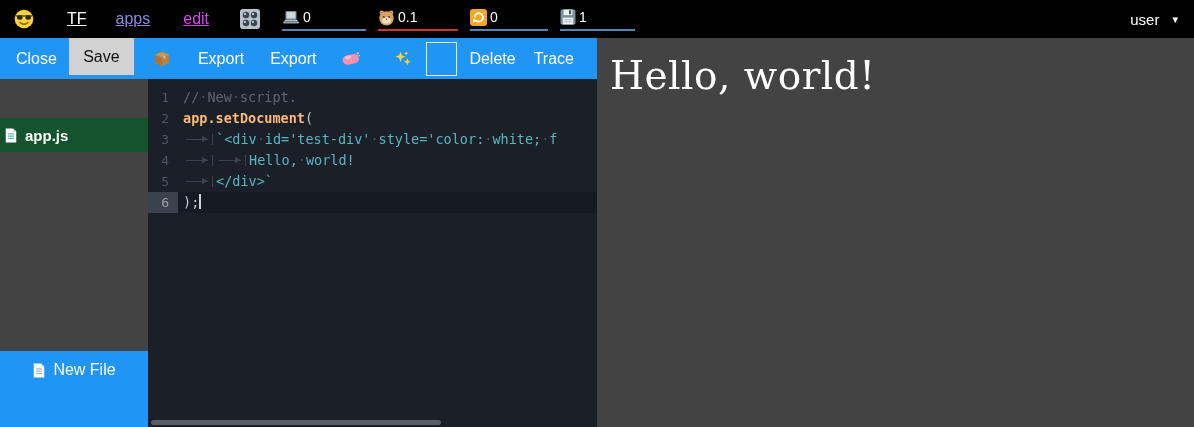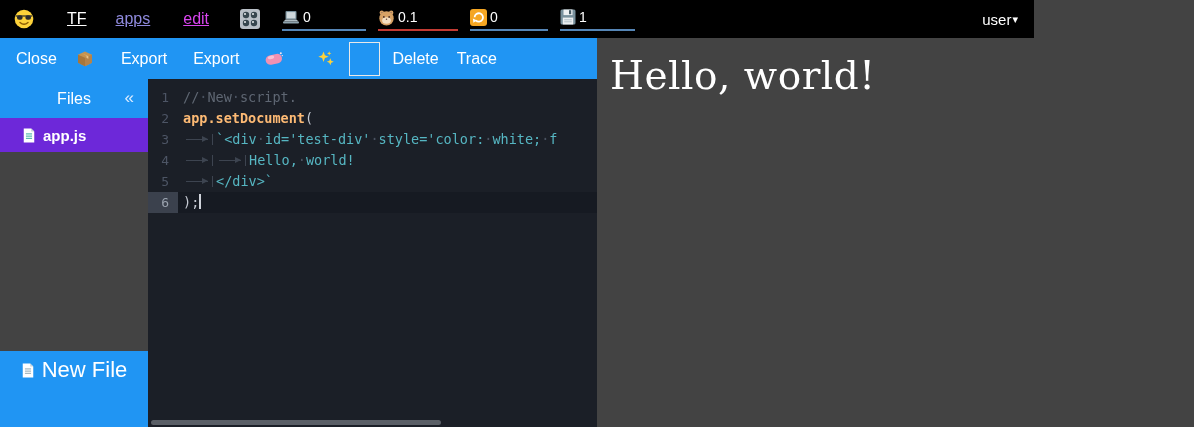--- a/index.html
+++ b/index.html
@@ -1,35 +1,35 @@
 <!DOCTYPE html>
 <html><head>
 <meta charset="utf-8">
 <style>
   * { box-sizing: border-box; margin: 0; padding: 0; }
   html,body { width:1194px; height:427px; overflow:hidden; }
   body { font-family:"Liberation Sans", sans-serif; background:#434343; position:relative; }
   .stage { position:absolute; inset:0; width:1194px; height:427px; }
 
   
-  .topbar { position:absolute; left:0; top:0; width:1034px; height:38px; background:#000;
+  .topbar { position:absolute; left:0; top:0; width:1194px; height:38px; background:#000;
             display:flex; align-items:center; color:#fff; }
   .brand { margin-left:14px; display:flex; align-items:center; }
   .nav-link { text-decoration:underline; font-size:16px; cursor:pointer; }
   .lnk-tf   { color:#ffffff; margin-left:33px; }
   .lnk-apps { color:#8f8add; margin-left:29px; }
   .lnk-edit { color:#d946ef; margin-left:33px; }
   .knobs { margin-left:30px; display:flex; align-items:center; }
   .stats { display:flex; align-items:flex-end; margin-left:21px; gap:12px; }
   .stat { display:flex; align-items:center; gap:3px; height:24px; padding-bottom:2px; }
   .stat .val { color:#fff; font-size:14px; }
   .u-blue { border-bottom:2px solid #5585b5; }
   .u-red  { border-bottom:2px solid #c23b33; }
   .stat-cpu { width:84px; } .stat-ham { width:80px; } .stat-ref { width:78px; } .stat-sav { width:75px; }
-  .user-menu { margin-left:auto; margin-right:16px; font-size:15px; color:#fff; cursor:pointer; display:flex; align-items:center; gap:1px; }
+  .user-menu { margin-left:auto; margin-right:16px; font-size:15px; color:#fff; cursor:pointer; display:flex; align-items:center; gap:13px; }
   .caret { font-size:11px; }
 
   
   .toolbar { position:absolute; left:0; top:38px; width:597px; height:41px; background:#2095f3;
              display:flex; align-items:center; color:#fff; font-size:16px; }
   .tb-btn { cursor:pointer; background:none; border:none; color:#fff; font-size:16px; font-family:inherit;text-align:center; }
   .tb-close { margin-left:16px; }
   .tb-save { margin-left:12px; background:#d2d2d2; color:#111; height:37px; width:65px;
              align-self:flex-start; }
   .tb-ico { margin-left:0; display:flex; align-items:center; cursor:pointer; background:none; border:none; }
@@ -42,26 +42,26 @@
               border:1px solid #e9e9e9; color:#fff; font-size:14px; padding:0 4px; }
   .tb-delete { margin-left:12px; }
   .tb-trace { margin-left:18px; }
 
   
   .leftcol { position:absolute; left:0; top:79px; width:148px; height:348px; background:#434343; }
   .files-header { position:absolute; left:0; top:0; width:148px; height:39px; background:#2095f3;
                   display:flex; align-items:center; justify-content:center; color:#fff; font-size:16px; }
   .collapse { position:absolute; right:14px; top:50%; transform:translateY(-54%);
               color:#dcecff; font-size:17px; cursor:pointer; }
-  .file-row { position:absolute; left:0; top:39px; width:148px; height:34px; background:#6d28d9;
-              display:flex; align-items:center; padding-left:22px; gap:7px; cursor:pointer; }
+  .file-row { position:absolute; left:0; top:39px; width:148px; height:34px; background:#14532d;
+              display:flex; align-items:center; padding-left:4px; gap:7px; cursor:pointer; }
   .file-row .fname { color:#fff; font-size:15px; font-weight:bold; }
   .file-actions { position:absolute; left:0; bottom:0; width:148px; height:76px; background:#2095f3; }
   .action-row { height:38px; display:flex; align-items:center; justify-content:center; gap:7px;
-                color:#fff; font-size:22px; cursor:pointer; }
+                color:#fff; font-size:16px; cursor:pointer; }
 
   
   .editor { position:absolute; left:148px; top:79px; width:449px; height:348px; background:#1b1f27;
             overflow:hidden; font-family:"DejaVu Sans Mono", monospace; font-size:13.5px; }
   .lines { padding-top:8px; }
   .line { display:flex; height:21px; line-height:21px; white-space:pre; }
   .line.active { background:#161a22; }
   .gut { width:30px; flex:0 0 30px; text-align:right; padding-right:9px; color:#4d5565; font-size:13px; }
   .gut.gact { background:#3b414d; color:#9ba3af; }
   .code { flex:1; padding-left:5px; overflow:hidden; }
@@ -171,20 +171,21 @@
     </div>
 
     <div class="user-menu">
       <span>user</span>
         <span class="caret">▾</span>
     </div>
   </div>
 
   <div class="toolbar">
     <button class="tb-btn tb-close">Close</button>
+    <button class="tb-btn tb-save">Save</button>
     <button class="tb-ico tb-package">
       <svg width="18" height="17" viewBox="0 0 18 17">
         <path d="M2 4.8L9 1.4 16 4.8v8L9 16.2 2 12.8z" fill="#c6934f"></path>
         <path d="M2 4.8l7 3v8.4l-7-3.4z" fill="#a8763a"></path>
         <path d="M16 4.8l-7 3v8.4l7-3.4z" fill="#b5834a"></path>
         <path d="M5.4 3.1l7 3.1v2.6l-1.9-.8V5.8z" fill="#e7c185"></path>
       </svg>
     </button>
     <button class="tb-btn tb-export">Export</button>
     <button class="tb-btn tb-import">Export</button>
@@ -202,24 +203,20 @@
         <path d="M13.3 8.3l1 2.5 2.5 1-2.5 1-1 2.5-1-2.5-2.5-1 2.5-1z" fill="#fdd23a"></path>
         <path d="M12.2 1.2l.6 1.6 1.6.6-1.6.6-.6 1.6-.6-1.6-1.6-.6 1.6-.6z" fill="#fdd23a"></path>
       </svg>
     </button>
     <input class="tb-input" type="text" value="" style="">
     <button class="tb-btn tb-delete">Delete</button>
     <button class="tb-btn tb-trace">Trace</button>
   </div>
 
   <div class="leftcol">
-    <div class="files-header">
-      <span>Files</span>
-      <span class="collapse">«</span>
-    </div>
     <div class="file-row">
       <span>
         <svg width="14" height="17" viewBox="0 0 16 18">
           <path d="M2 1h8.5L14 4.5V17H2z" fill="#fff"></path>
           <path d="M10.5 1L14 4.5h-3.5z" fill="#c2d6d2"></path>
           <path d="M4.5 7.2h7M4.5 9.7h7M4.5 12.2h7" stroke="#2aa79b" stroke-width="1.1"></path>
         </svg>
       </span>
       <span class="fname">app.js</span>
     </div>

